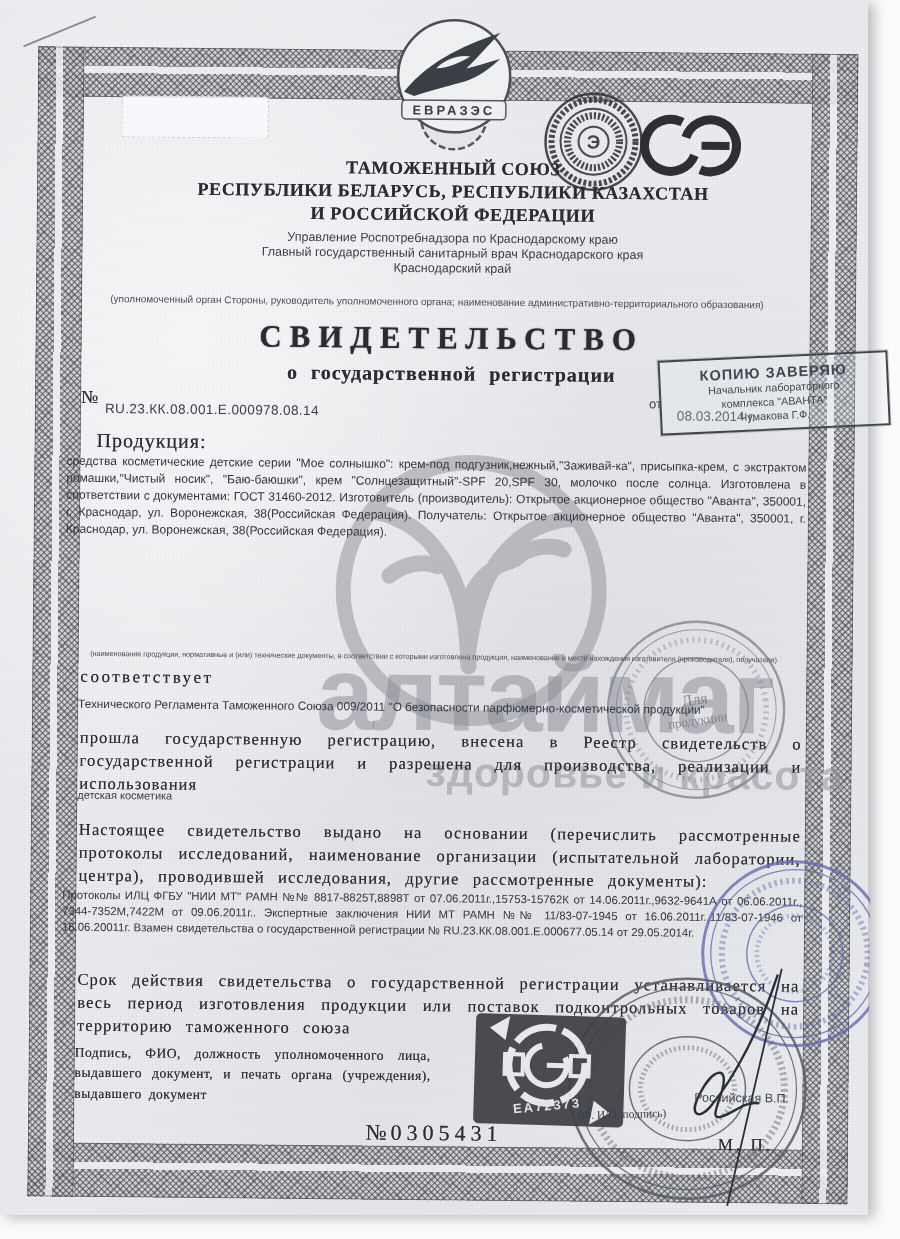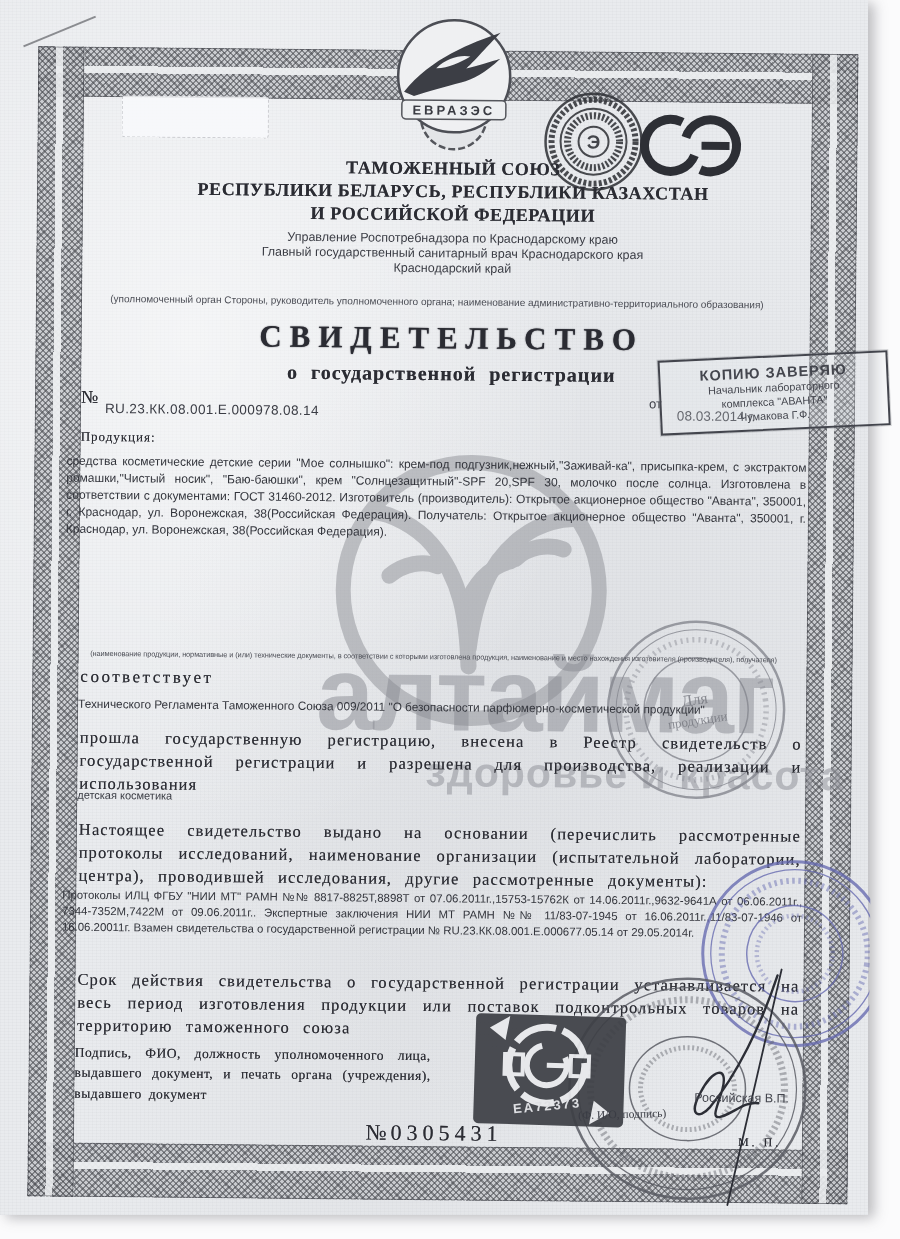--- a/index.html
+++ b/index.html
@@ -138,21 +138,21 @@
    <div class="abs san z3" style="left:648px;top:394px;font-size:13px;color:#3b3d45;">от</div>
    <div class="abs san z3" style="left:676px;top:406px;font-size:13.5px;color:#3b3d45;">08.03.2014 г.</div>
 
    <div class="abs" id="copy-stamp">
      <div class="l0">КОПИЮ ЗАВЕРЯЮ</div>
      <div class="lx">Начальник лабораторного</div>
      <div class="lx">комплекса "АВАНТА"</div>
      <div class="lx">Чумакова Г.Ф.</div>
    </div>
 
-   <div class="abs ser soft z3" style="left:80px;top:432px;font-size:13px;letter-spacing:1px;text-align:right;">Продукция:</div>
+   <div class="abs ser soft z3" style="left:96px;top:432px;font-size:20px;letter-spacing:1px;text-align:right;">Продукция:</div>
    <div class="abs san jus fine z3" style="top:456px;font-size:12px;">средства косметические детские серии "Мое солнышко": крем-под подгузник,нежный,"Заживай-ка", присыпка-крем, с экстрактом ромашки,"Чистый носик", "Баю-баюшки", крем "Солнцезащитный"-SPF 20,SPF 30, молочко после солнца. Изготовлена в соответствии с документами: ГОСТ 31460-2012. Изготовитель (производитель): Открытое акционерное общество "Аванта", 350001, г. Краснодар, ул. Воронежская, 38(Российская Федерация). Получатель: Открытое акционерное общество "Аванта", 350001, г. Краснодар, ул. Воронежская, 38(Российская Федерация).</div>
 
    <div class="abs z1" style="left:320px;top:448px;width:310px;height:300px;opacity:.5;">
      <svg width="310" height="300" viewBox="0 0 310 300">
        <g stroke="#8e9096" fill="none" stroke-width="16" stroke-linecap="round">
          <circle cx="152" cy="142" r="128" stroke-width="15"></circle>
          <path d="M150,218 C148,170 142,130 112,96 C96,78 72,66 52,64"></path>
          <path d="M118,118 C104,112 84,116 70,128"></path>
          <path d="M150,200 C156,150 170,112 202,88 C220,74 244,68 260,70"></path>
          <path d="M196,110 C208,98 228,94 244,100"></path>
@@ -235,21 +235,21 @@
      <svg width="320" height="260" viewBox="0 0 320 260">
        <g stroke="#2c2e36" fill="none" stroke-width="2.4" stroke-linecap="round">
          <path d="M226,20 C210,70 186,120 160,152 C148,166 138,160 150,138 C162,114 178,110 172,134 C168,150 160,164 170,162 C184,158 194,146 208,148"></path>
          <path d="M230,14 L178,250" stroke-width="1.8"></path>
        </g>
      </svg>
    </div>
 
    <div class="abs ser z6" style="left:584px;top:1106px;font-size:11.5px;color:#3a3c44;transform:rotate(-2deg);">(Ф. И/О, подпись)</div>
    <div class="abs san z6" style="left:700px;top:1088px;font-size:12.5px;color:#44464e;">Российская В.П.</div>
-   <div class="abs ser soft z6" style="left:744px;top:1132px;font-size:12px;letter-spacing:3px;">М. П.</div>
+   <div class="abs ser soft z6" style="left:724px;top:1132px;font-size:17px;letter-spacing:3px;">М. П.</div>
 
    <div class="abs ctr z3" style="left:300px;top:1120px;width:280px;">
      <span class="ser soft" style="font-size:22px;">№</span>
      <span class="ser soft" style="font-size:22px;letter-spacing:5px;">0305431</span>
    </div>
 
   </div>
  </div>
 </div>
 

